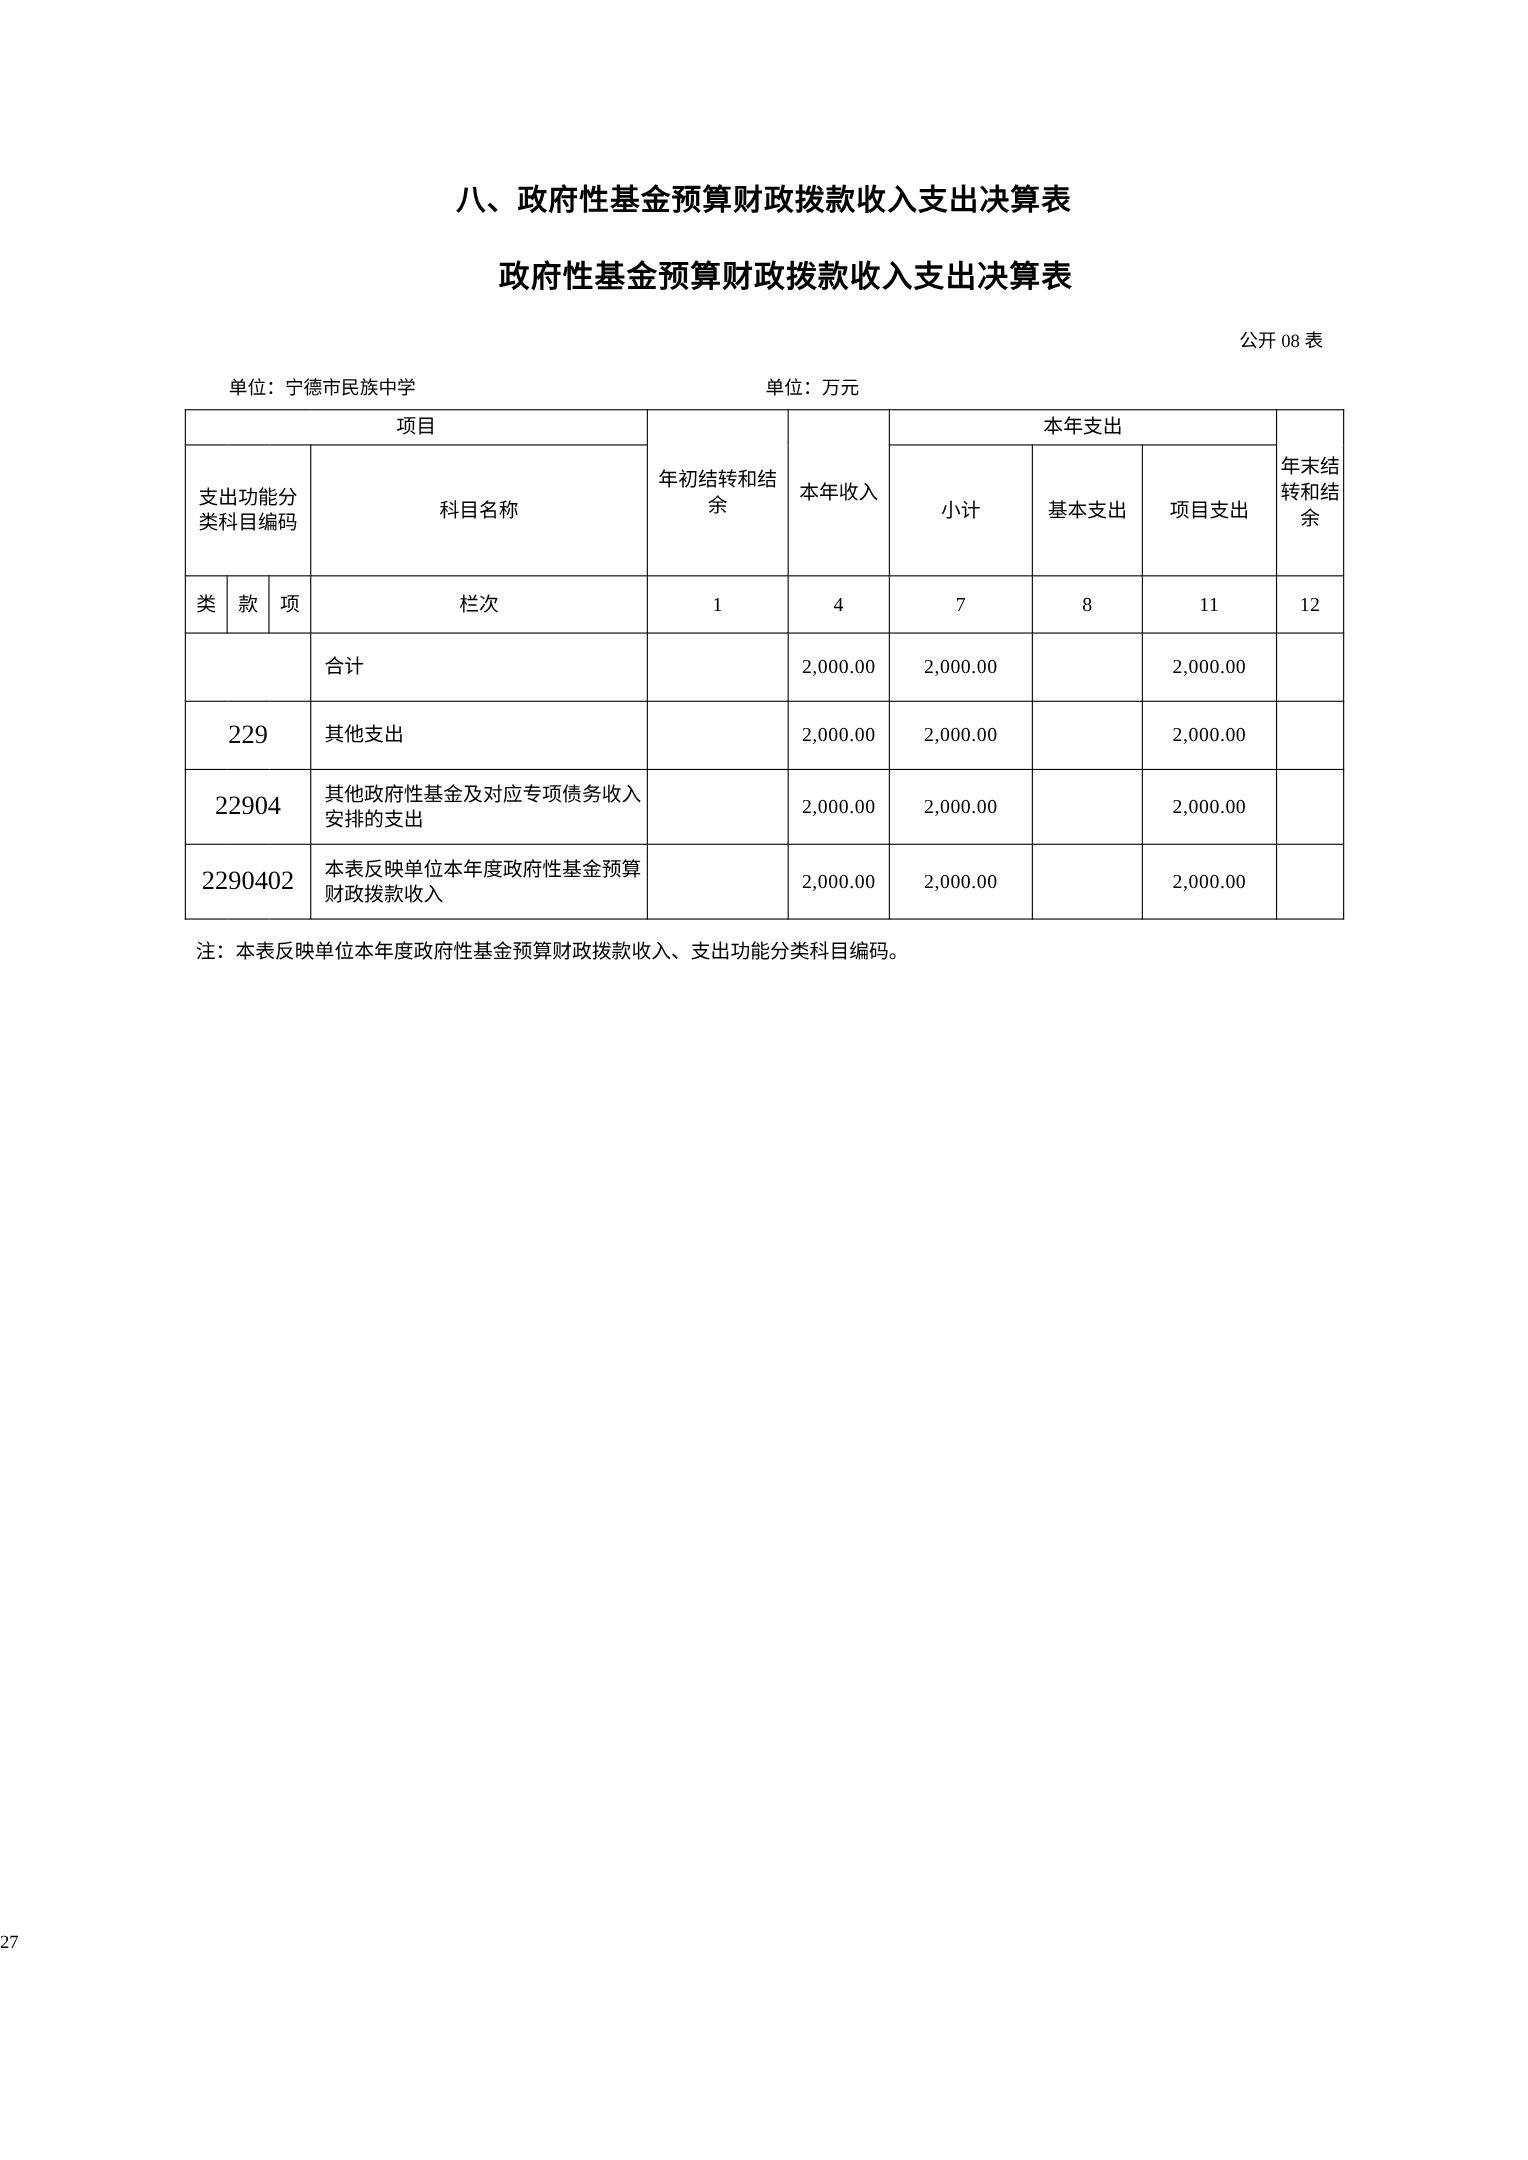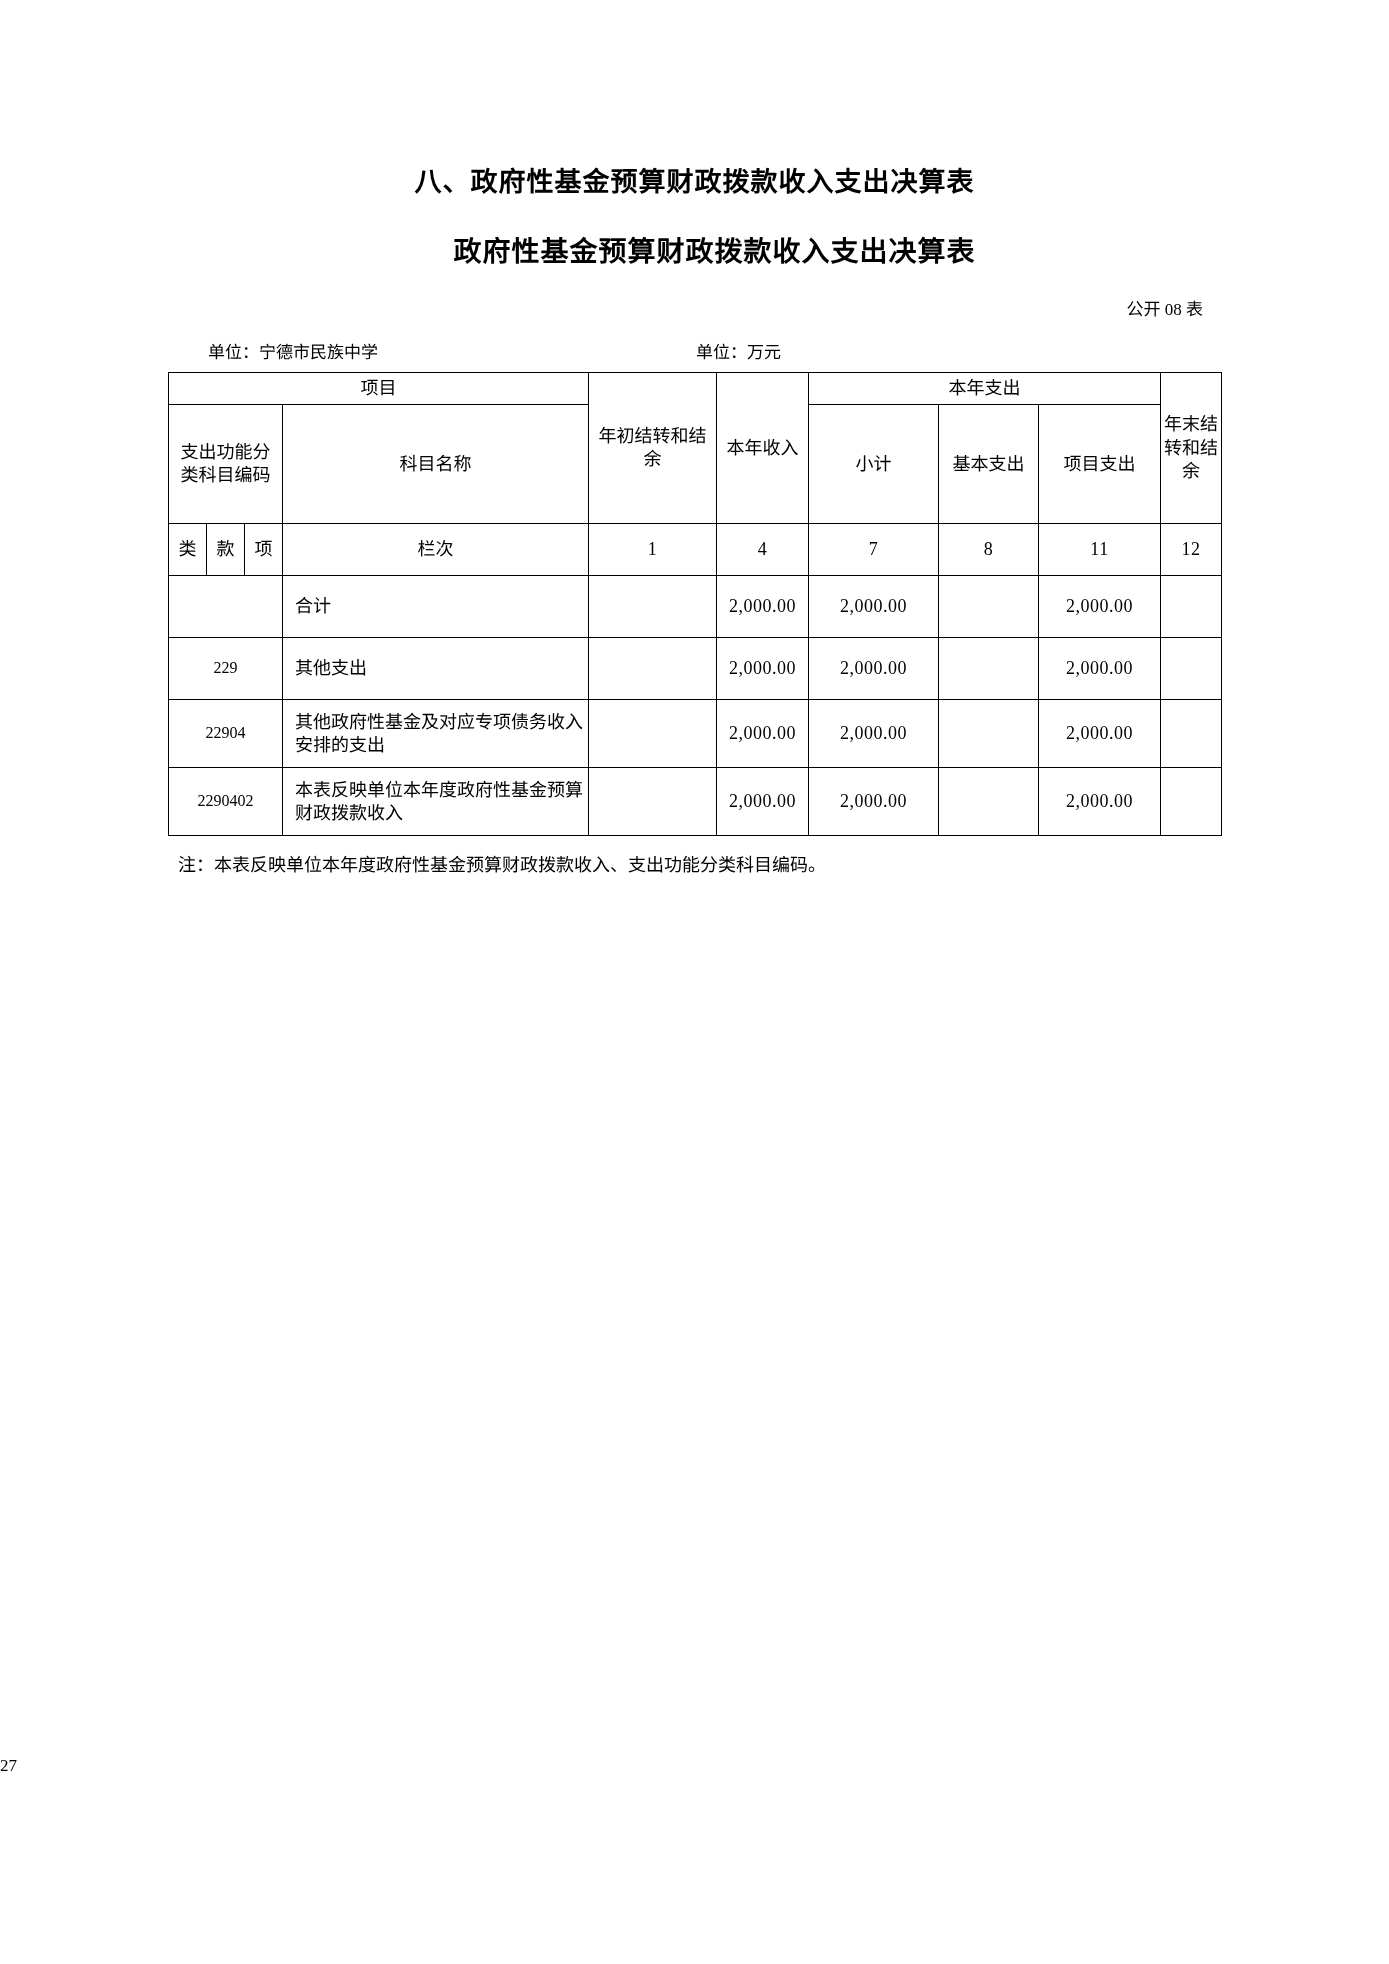--- a/index.html
+++ b/index.html
@@ -81,21 +81,21 @@
     padding: 4px 3px;
     line-height: 1.28;
   }
   table.decl td.name-cell {
     text-align: left;
     padding-left: 12px;
     font-size: 18px;
   }
   table.decl td.code-cell {
     text-align: center;
-    font-size: 16px;
+    font-size: 24px;
   }
   .h-tall {
     height: 110px;
   }
   .r-lane {
     height: 52px;
   }
   .r-data {
     height: 62px;
   }

